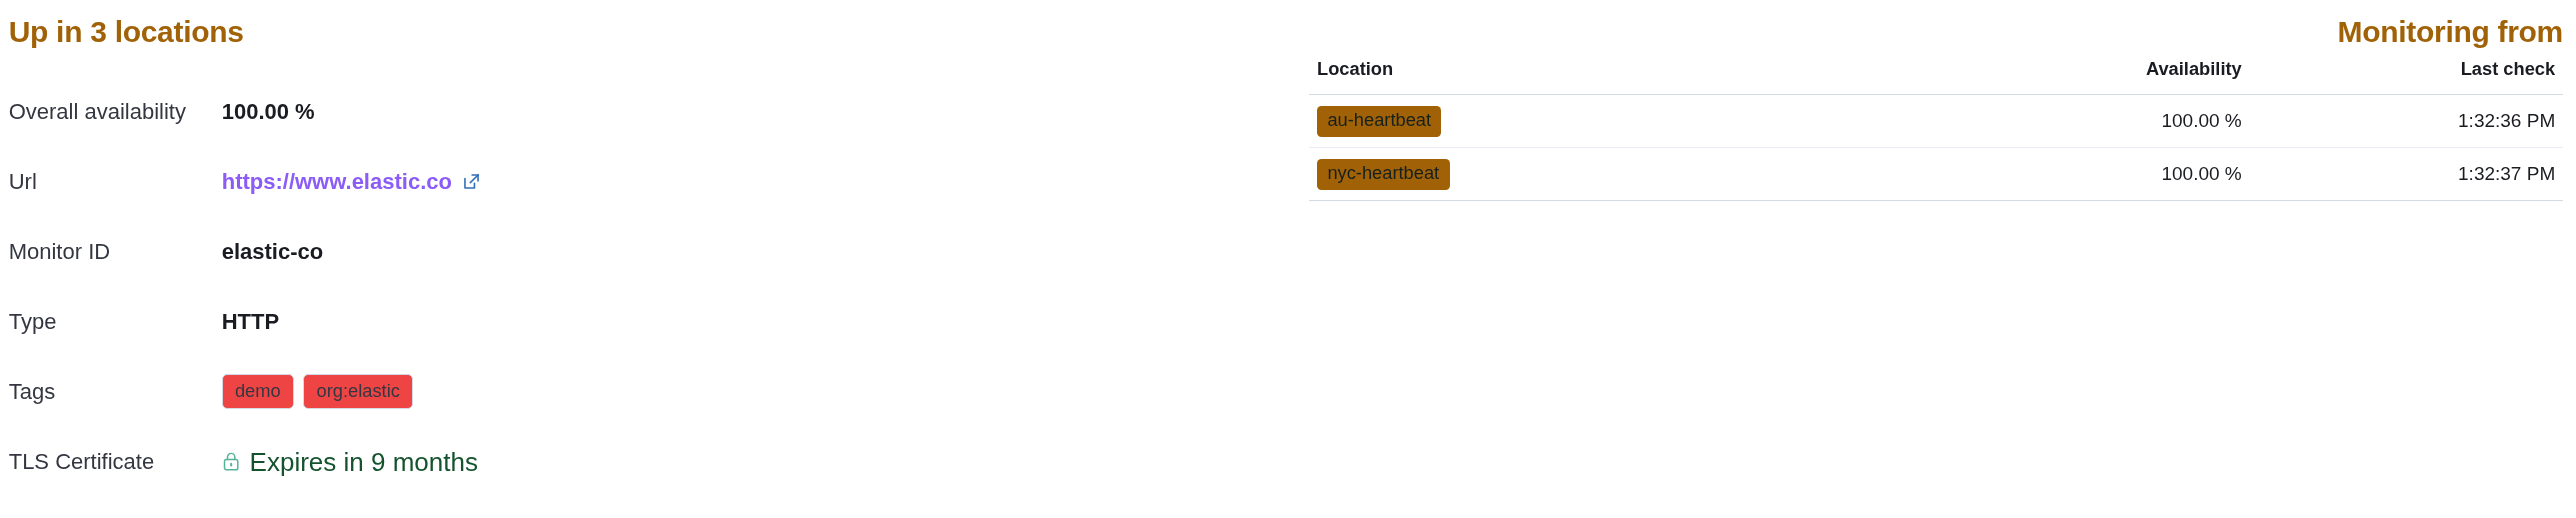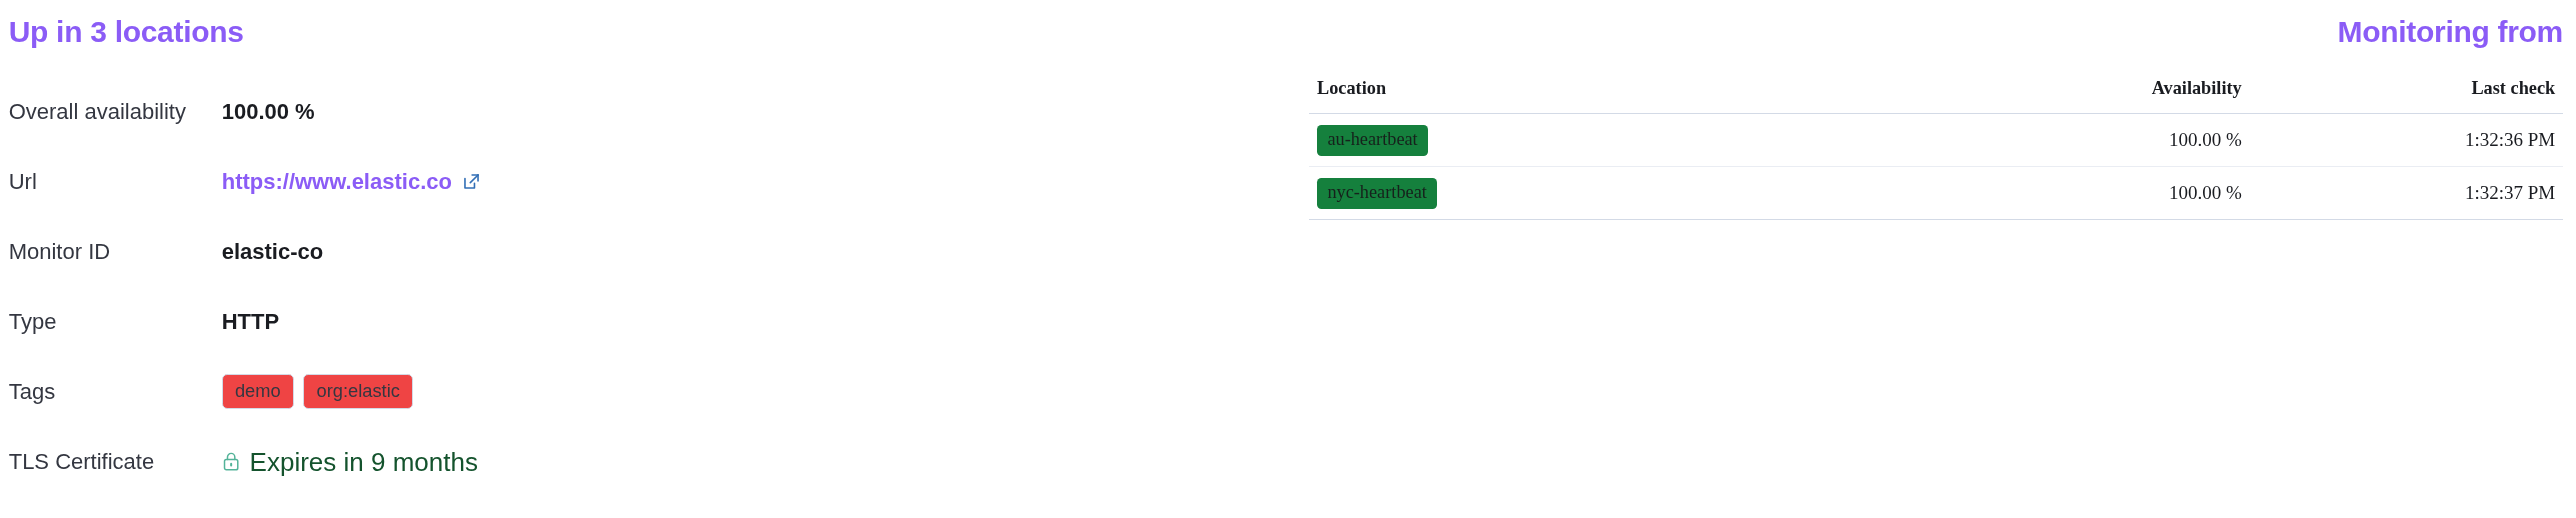--- a/index.html
+++ b/index.html
@@ -23,21 +23,21 @@
   
   .left-panel {
     width: 1297px;
     padding: 0 0 0 8.7px;
     flex: 0 0 1297px;
   }
 
   .panel-title {
     font-size: 30px;
     font-weight: 700;
-    color: #8b5cf6;
+    color: #a16207;
     letter-spacing: -0.3px;
     line-height: 35px;
     padding-top: 14px;
     padding-bottom: 8.7px;
   }
 
   .kv-list {
     margin-top: 19px;
   }
 
@@ -121,23 +121,21 @@
   }
 
   .right-panel .panel-title {
     padding-left: 7.8px;
     text-align: right;
   }
 
   .loc-table {
     width: 100%;
     border-collapse: collapse;
-    margin-top: 19px;
     table-layout: fixed;
-    font-family: Liberation Serif, serif;
   }
 
   .loc-table th {
     font-size: 18.3px;
     font-weight: 700;
     color: #1a1c21;
     padding: 0 7.8px 14px 7.8px;
     border-bottom: 1.7px solid #d3dae6;
     text-align: right;
     line-height: 22.6px;
@@ -166,21 +164,21 @@
   .loc-table td.cell-location {
     text-align: left;
   }
 
   .loc-table tr:last-child td {
     border-bottom: 0.9px solid #d3dae6;
   }
 
   .loc-badge {
     display: inline-block;
-    background: #15803d;
+    background: #a16207;
     color: #16211c;
     font-size: 18.3px;
     font-weight: 400;
     border-radius: 4.4px;
     padding: 3.5px 10.4px 5.2px 10.4px;
     line-height: 22.6px;
   }
 </style>
 </head>
 <body>

